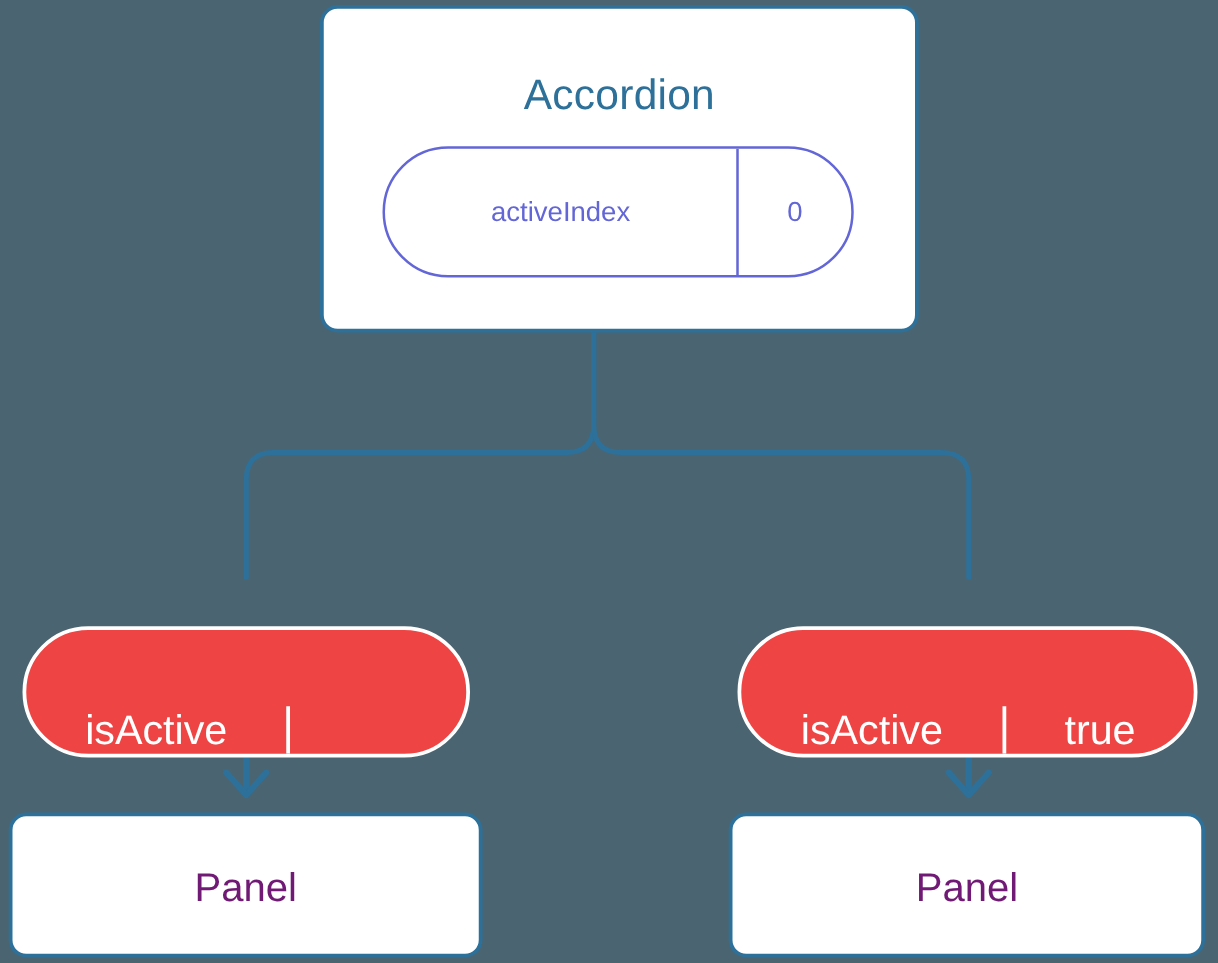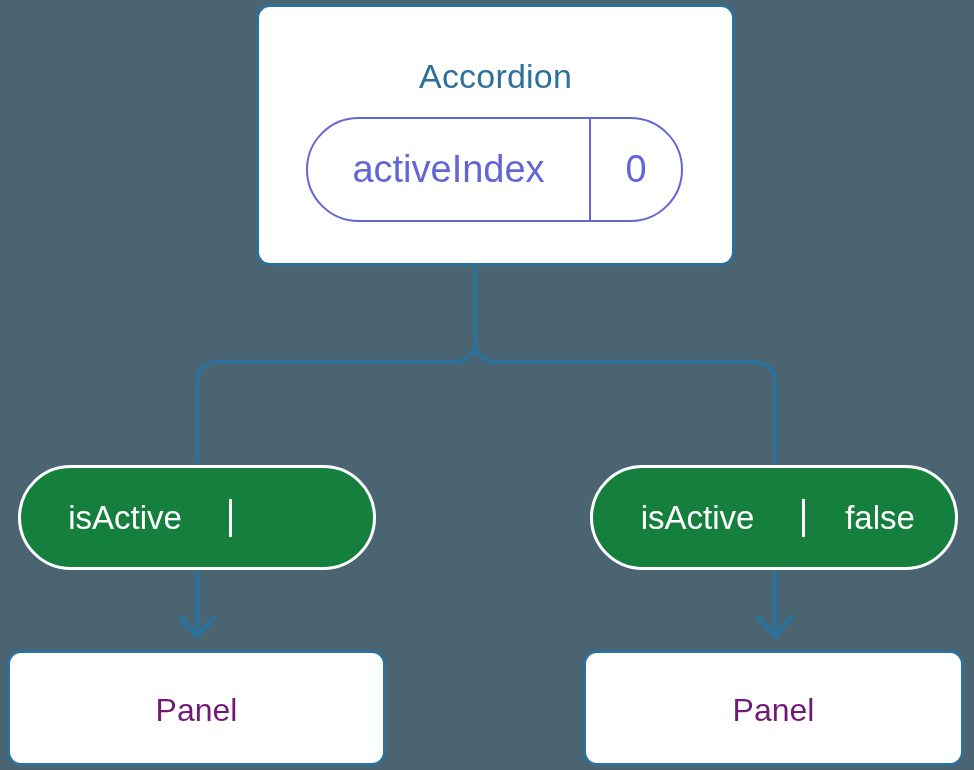--- a/index.html
+++ b/index.html
@@ -73,41 +73,42 @@
     top: 117px;
     width: 377px;
     height: 105px;
   }
   .pill-outline .pill-key,
   .pill-outline .pill-val {
     display: flex;
     align-items: center;
     justify-content: center;
     color: #6366d6;
-    font-size: 38px;
+    font-size: 22px;
     box-sizing: border-box;
   }
   .pill-outline .pill-key {
     flex: 0 0 283px;
     border-right: 2px solid #6366d6;
   }
   .pill-outline .pill-val {
     flex: 1 1 auto;
   }
 
   
   .pill-filled {
     position: absolute;
     display: flex;
-    align-items: center;
-    background: #15803d;
+    align-items: flex-end;
+    background: #ef4444;
     border: 3px solid #ffffff;
     border-radius: 999px;
     box-sizing: border-box;
     overflow: hidden;
+    margin-top: 36px;
   }
   .pill-filled .pill-key,
   .pill-filled .pill-val {
     display: flex;
     align-items: center;
     justify-content: center;
     color: #ffffff;
     font-size: 33px;
     box-sizing: border-box;
   }
@@ -183,21 +184,21 @@
     <div class="pill-key">activeIndex</div>
     <div class="pill-val">0</div>
   </div>
 
   <div class="pill-filled" id="pill-left">
     <div class="pill-key">isActive</div>
   </div>
 
   <div class="pill-filled" id="pill-right">
     <div class="pill-key">isActive</div>
-    <div class="pill-val">false</div>
+    <div class="pill-val">true</div>
   </div>
 
   <div class="card" id="panel-left-card">
     <div class="panel-title">Panel</div>
   </div>
 
   <div class="card" id="panel-right-card">
     <div class="panel-title">Panel</div>
   </div>
 

